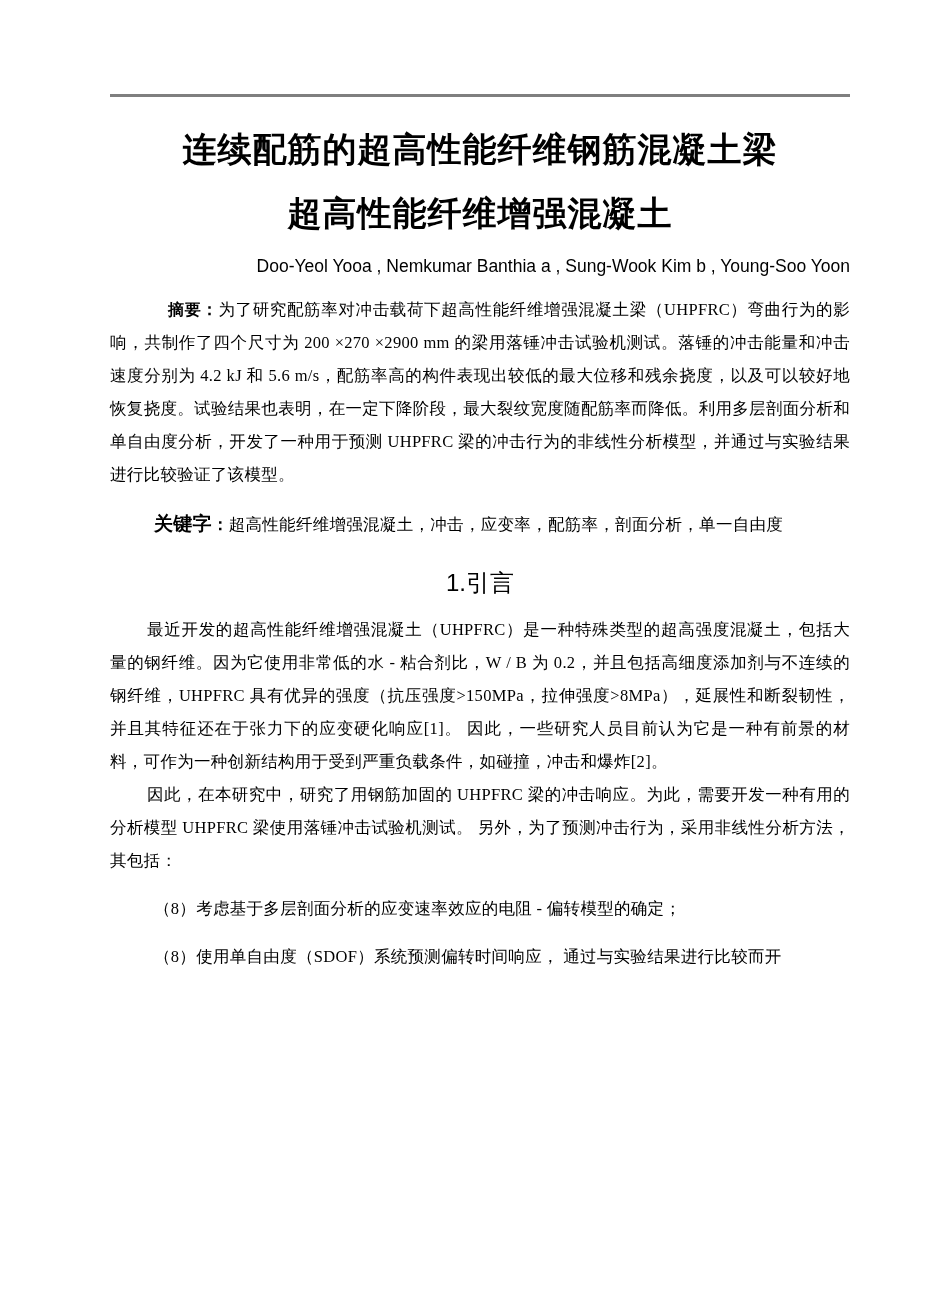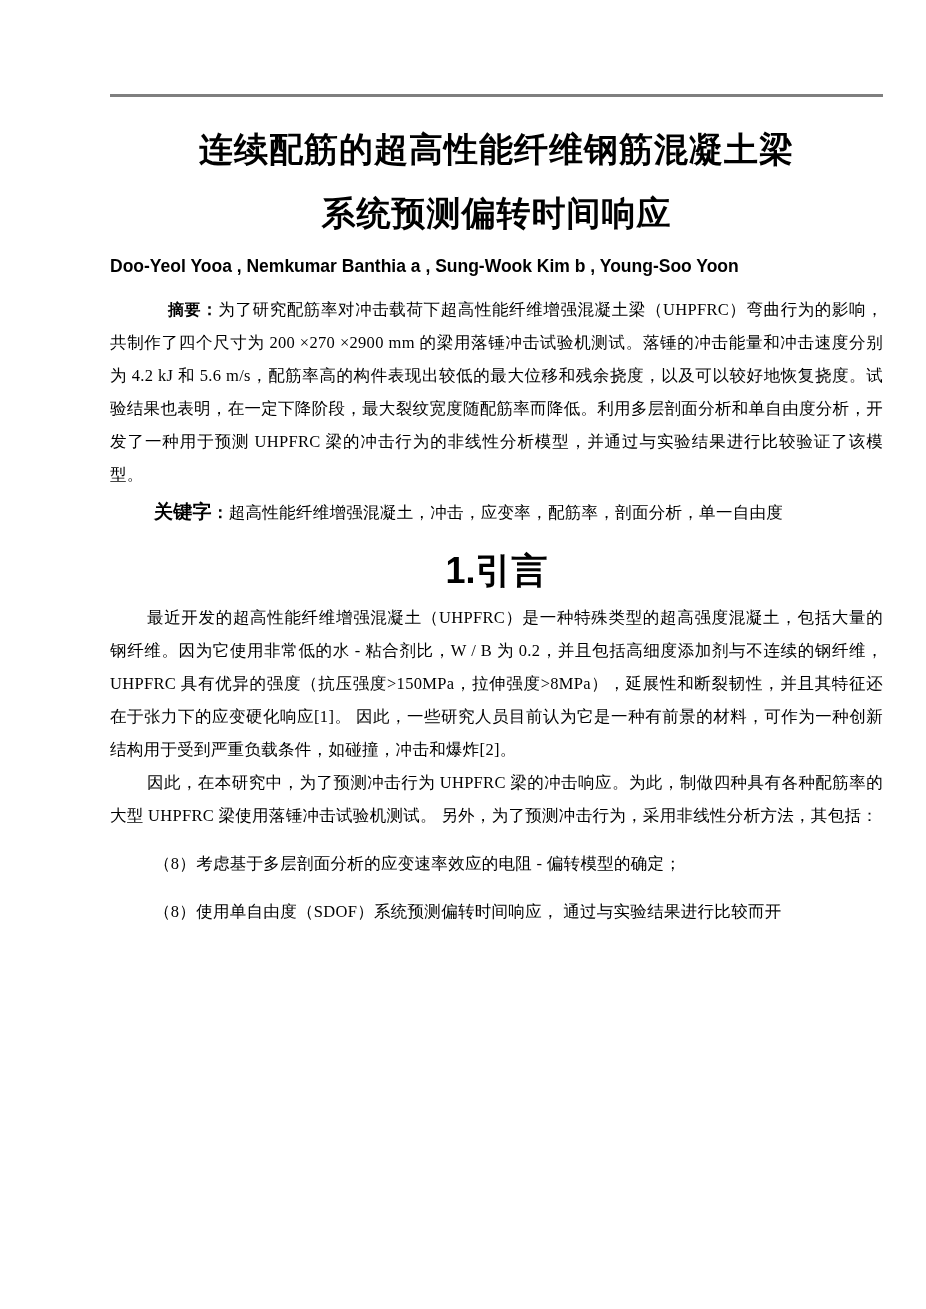--- a/index.html
+++ b/index.html
@@ -6,21 +6,21 @@
     margin: 0;
     padding: 0;
     background: #ffffff;
   }
   .page {
     position: relative;
     width: 926px;
     height: 1309px;
     margin: 0 auto;
     box-sizing: border-box;
-    padding: 0 43px 0 110px;
+    padding: 0 76px 0 110px;
     background: #ffffff;
     color: #000000;
     overflow: hidden;
     font-family: "Liberation Serif", "DejaVu Serif", serif;
   }
   .header-rule {
     margin-top: 94px;
     height: 3px;
     background: #7f7f7f;
   }
@@ -31,95 +31,94 @@
   .title-line {
     font-family: "Liberation Sans", "DejaVu Sans", sans-serif;
     font-weight: bold;
     font-size: 34px;
     line-height: 64px;
     letter-spacing: 1px;
     white-space: nowrap;
   }
   .authors {
     margin-top: 9px;
-    text-align: left;
+    text-align: right;
     font-family: "Liberation Sans", "DejaVu Sans", sans-serif;
     font-size: 17.5px;
     line-height: 24px;
-    font-weight: bold;
   }
   .para {
     margin: 0;
     font-size: 16.5px;
     line-height: 33px;
     text-align: justify;
     text-justify: inter-ideograph;
     letter-spacing: 0.3px;
   }
   .abstract {
     margin-top: 15px;
     text-indent: 58px;
   }
   .abstract-label {
     font-family: "Liberation Sans", "DejaVu Sans", sans-serif;
     font-weight: bold;
     font-size: 16px;
   }
   .keywords {
-    margin-top: 4px;
+    margin-top: 16px;
     text-indent: 44px;
   }
   .keywords-label {
     font-family: "Liberation Sans", "DejaVu Sans", sans-serif;
     font-weight: bold;
     font-size: 19px;
   }
   .label-sep {
     font-weight: bold;
     font-family: "Liberation Sans", "DejaVu Sans", sans-serif;
     font-size: 16.5px;
   }
   .section-heading {
     margin: 22px 0 10px 0;
     text-align: center;
     font-family: "Liberation Sans", "DejaVu Sans", sans-serif;
-    font-weight: bold;
-    font-size: 36px;
+    font-weight: normal;
+    font-size: 24px;
     line-height: 40px;
   }
   .body-para {
     text-indent: 37px;
   }
   .list-item {
     margin-top: 15px;
     text-indent: 44px;
   }
 </style>
 </head>
 <body>
 
 <main class="page">
 
   <div class="header-rule"></div>
 
   <header class="title-block">
     <div class="title-line">连续配筋的超高性能纤维钢筋混凝土梁</div>
-    <div class="title-line">系统预测偏转时间响应</div>
+    <div class="title-line">超高性能纤维增强混凝土</div>
   </header>
 
   <div class="authors">Doo-Yeol Yooa , Nemkumar Banthia a , Sung-Wook Kim b , Young-Soo Yoon</div>
 
   <p class="para abstract"><span class="abstract-label">摘要</span><span class="label-sep">：</span><span class="para-text">为了研究配筋率对冲击载荷下超高性能纤维增强混凝土梁（UHPFRC）弯曲行为的影响，共制作了四个尺寸为 200 ×270 ×2900 mm 的梁用落锤冲击试验机测试。落锤的冲击能量和冲击速度分别为 4.2 kJ 和 5.6 m/s，配筋率高的构件表现出较低的最大位移和残余挠度，以及可以较好地恢复挠度。试验结果也表明，在一定下降阶段，最大裂纹宽度随配筋率而降低。利用多层剖面分析和单自由度分析，开发了一种用于预测 UHPFRC 梁的冲击行为的非线性分析模型，并通过与实验结果进行比较验证了该模型。</span></p>
 
   <p class="para keywords"><span class="keywords-label">关键字</span><span class="label-sep">：</span><span class="para-text">超高性能纤维增强混凝土，冲击，应变率，配筋率，剖面分析，单一自由度</span></p>
 
   <h2 class="section-heading">1.引言</h2>
 
   <p class="para body-para">最近开发的超高性能纤维增强混凝土（UHPFRC）是一种特殊类型的超高强度混凝土，包括大量的钢纤维。因为它使用非常低的水 - 粘合剂比，W / B 为 0.2，并且包括高细度添加剂与不连续的钢纤维，UHPFRC 具有优异的强度（抗压强度&gt;150MPa，拉伸强度&gt;8MPa），延展性和断裂韧性，并且其特征还在于张力下的应变硬化响应[1]。 因此，一些研究人员目前认为它是一种有前景的材料，可作为一种创新结构用于受到严重负载条件，如碰撞，冲击和爆炸[2]。</p>
 
 
-  <p class="para body-para">因此，在本研究中，为了预测冲击行为 UHPFRC 梁的冲击响应。为此，制做四种具有各种配筋率的大型 UHPFRC 梁使用落锤冲击试验机测试。 另外，为了预测冲击行为，采用非线性分析方法，其包括：</p>
+  <p class="para body-para">因此，在本研究中，研究了用钢筋加固的 UHPFRC 梁的冲击响应。为此，需要开发一种有用的分析模型 UHPFRC 梁使用落锤冲击试验机测试。 另外，为了预测冲击行为，采用非线性分析方法，其包括：</p>
 
   <p class="para list-item">（8）考虑基于多层剖面分析的应变速率效应的电阻 - 偏转模型的确定；</p>
 
   <p class="para list-item">（8）使用单自由度（SDOF）系统预测偏转时间响应， 通过与实验结果进行比较而开</p>
 
 </main>
 
 </body></html>

